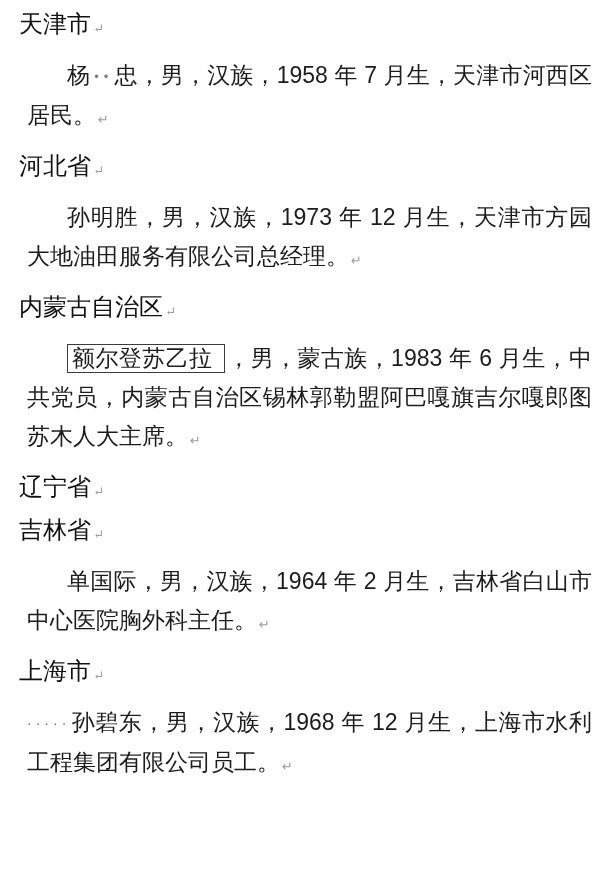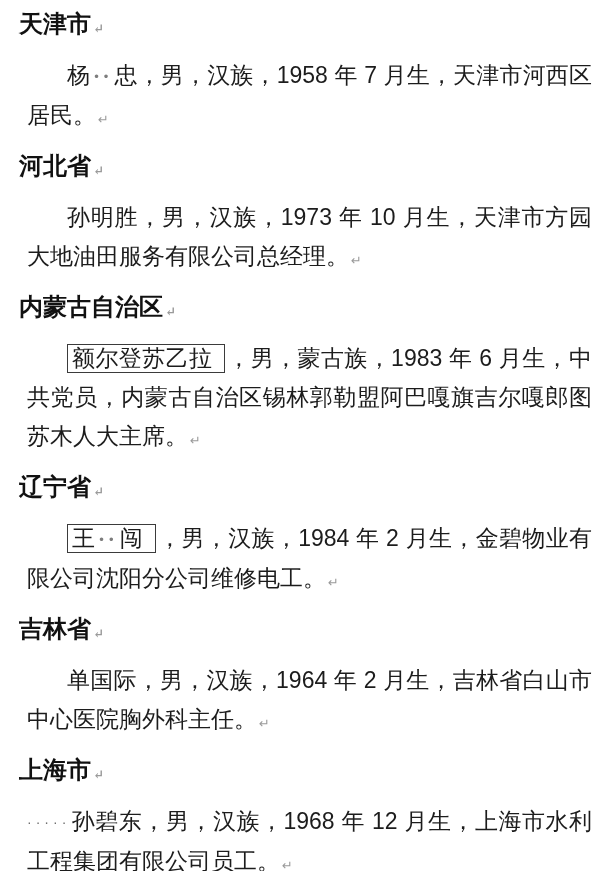--- a/index.html
+++ b/index.html
@@ -18,21 +18,21 @@
     box-sizing: border-box;
     width: 615px;
     min-height: 871px;
     padding: 5px 15px 0 19px;
     background: #ffffff;
   }
   .prov {
     margin: 0;
     font-size: 24px;
     line-height: 39px;
-    font-weight: 700;
+    font-weight: 400;
     font-family: "Liberation Serif", "DejaVu Serif", serif;
     color: #111111;
     white-space: nowrap;
   }
   .entry {
     margin: 8px;
     font-size: 23px;
     line-height: 39px;
     text-align: justify;
     color: #1c1c1c;
@@ -70,30 +70,29 @@
 <body>
 
 <div class="doc">
 
   <h2 class="prov"><span>天津市</span><span class="pmark">↵</span></h2>
 
   <p class="entry indent"><span class="tx">杨</span><span class="ndots">••</span><span class="tx">忠，男，汉族，1958 年 7 月生，天津市河西区居民。</span><span class="pmark">↵</span></p>
 
   <h2 class="prov"><span>河北省</span><span class="pmark">↵</span></h2>
 
-  <p class="entry indent"><span class="tx">孙明胜，男，汉族，1973 年 10 月生，天津市方园大地油田服务有限公司总经理。</span><span class="pmark">↵</span></p>
+  <p class="entry indent"><span class="tx">孙明胜，男，汉族，1973 年 12 月生，天津市方园大地油田服务有限公司总经理。</span><span class="pmark">↵</span></p>
 
 
   <h2 class="prov"><span>内蒙古自治区</span><span class="pmark">↵</span></h2>
 
   <p class="entry indent"><span class="boxed tx">额尔登苏乙拉</span><span class="tx">，男，蒙古族，1983 年 6 月生，中共党员，内蒙古自治区锡林郭勒盟阿巴嘎旗吉尔嘎郎图苏木人大主席。</span><span class="pmark">↵</span></p>
 
   <h2 class="prov"><span>辽宁省</span><span class="pmark">↵</span></h2>
 
-  <p class="entry indent"><span class="boxed tx"><span>王</span><span class="ndots">••</span><span>闯</span></span><span class="tx">，男，汉族，1984 年 2 月生，金碧物业有限公司沈阳分公司维修电工。</span><span class="pmark">↵</span></p>
 
   <h2 class="prov"><span>吉林省</span><span class="pmark">↵</span></h2>
 
   <p class="entry indent"><span class="tx">单国际，男，汉族，1964 年 2 月生，吉林省白山市中心医院胸外科主任。</span><span class="pmark">↵</span></p>
 
   <h2 class="prov"><span>上海市</span><span class="pmark">↵</span></h2>
 
   <p class="entry"><span class="ldots">·····</span><span class="tx">孙碧东，男，汉族，1968 年 12 月生，上海市水利工程集团有限公司员工。</span><span class="pmark">↵</span></p>
 
 </div>

